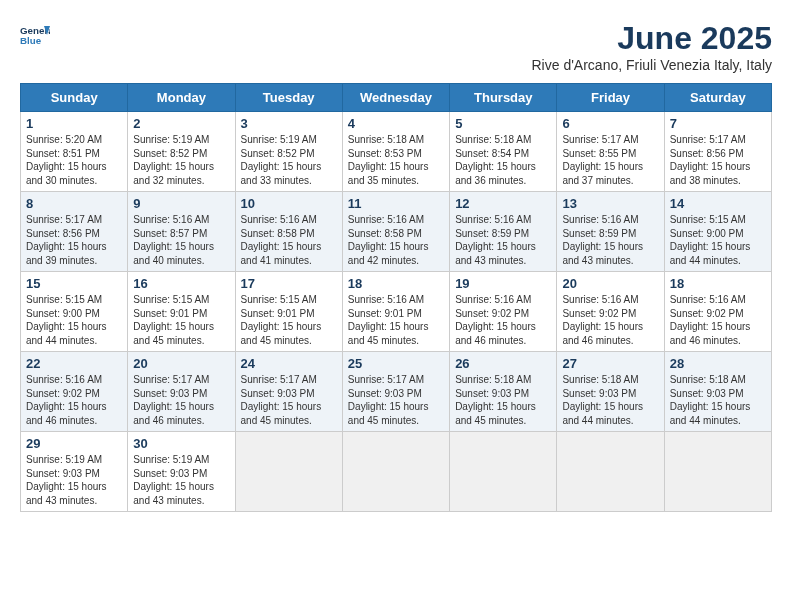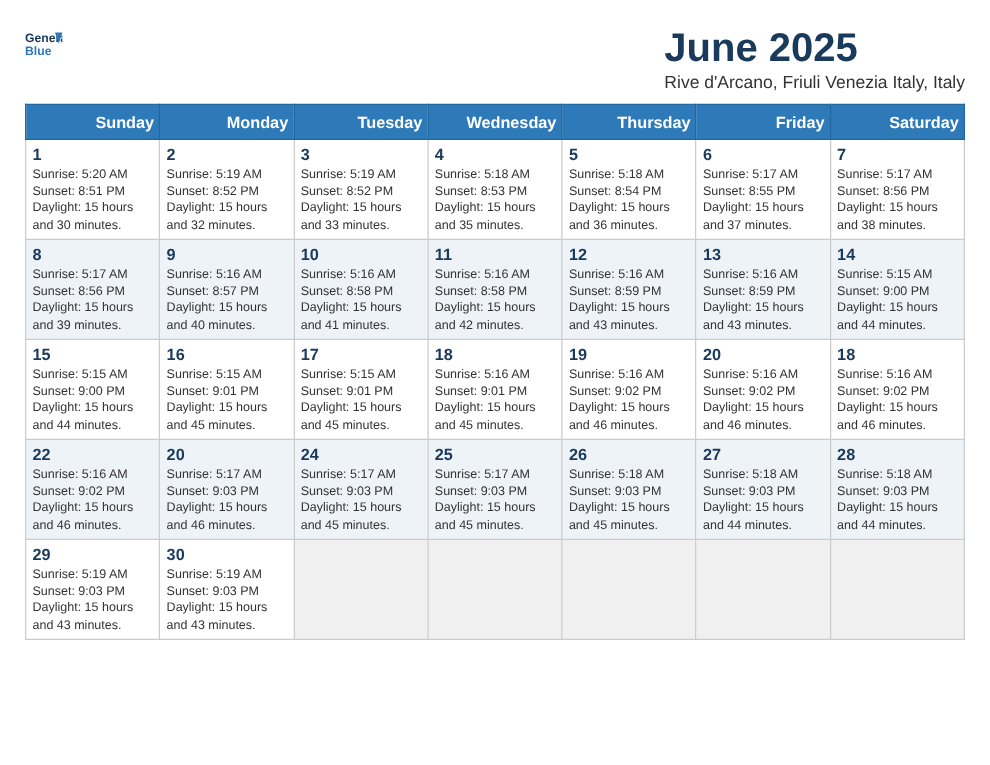--- a/index.html
+++ b/index.html
@@ -19,20 +19,21 @@
     .logo {
       display: flex;
       align-items: center;
       gap: 4px;
     }
     .logo-icon {
       width: 30px;
       height: 30px;
     }
     .title-area {
+      text-align: right;
     }
     .month-title {
       font-size: 32px;
       font-weight: bold;
       color: #1a3a5c;
     }
     .location-title {
       font-size: 14px;
       color: #333;
     }
@@ -40,21 +41,21 @@
       width: 100%;
       border-collapse: collapse;
       border: 1px solid #ccc;
     }
     .calendar th {
       background-color: #2e7ab8;
       color: #fff;
       font-size: 13px;
       font-weight: bold;
       padding: 6px 4px;
-      text-align: right;
+      text-align: center;
       border: 1px solid #2168a0;
     }
     .calendar td {
       vertical-align: top;
       border: 1px solid #ccc;
       padding: 4px 5px;
       font-size: 10px;
       color: #333;
       width: 107px;
       min-height: 80px;

